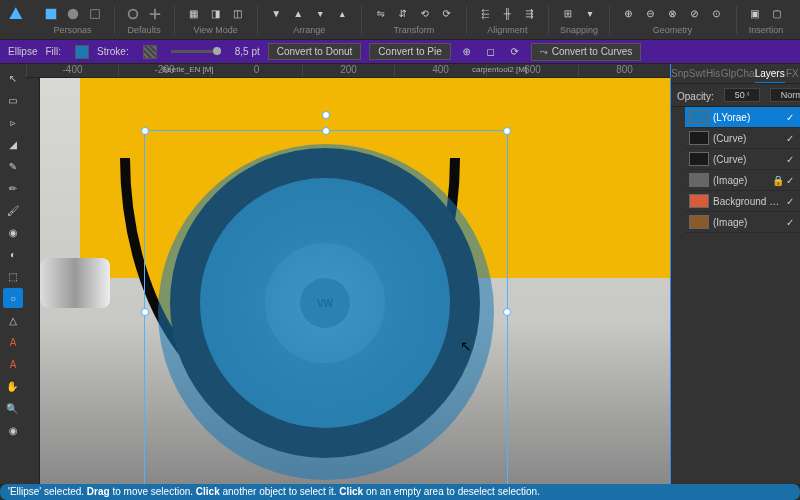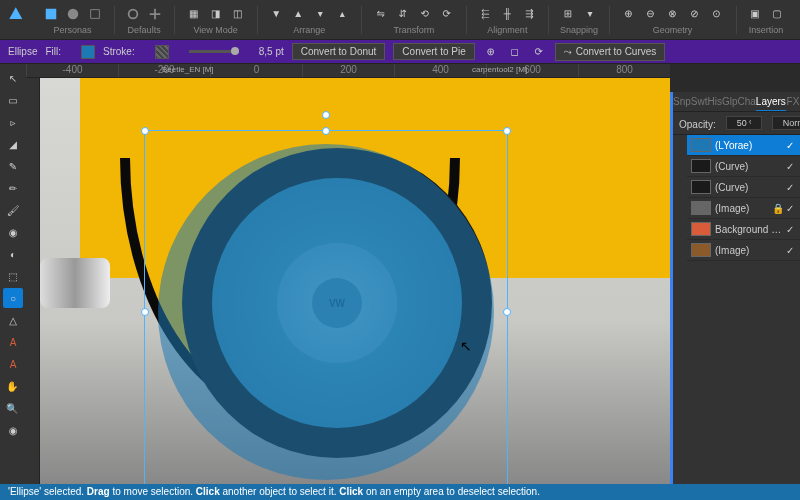--- a/index.html
+++ b/index.html
@@ -10,21 +10,21 @@
 .tb-group { display: flex; flex-direction: column; align-items: center; gap: 2px; padding: 0 6px; }
 .tb-icons { display: flex; gap: 4px; }
 .tb-icon { width: 18px; height: 18px; display: flex; align-items: center; justify-content: center; cursor: pointer; }
 .tb-icon svg { width: 14px; height: 14px; }
 .tb-label { font-size: 9px; color: #888; }
 .tb-sep { width: 1px; height: 28px; background: #444; }
 .app-logo { width: 28px; height: 28px; margin-right: 8px; }
 
 
 .context-bar { height: 24px; background: #4c1d95; display: flex; align-items: center; padding: 0 8px; gap: 8px; border-bottom: 1px solid #222; font-size: 9px; }
-.ctx-item { display: flex; align-items: center; gap: 20px; }
+.ctx-item { display: flex; align-items: center; gap: 14px; }
 .swatch { width: 14px; height: 14px; border: 1px solid #555; }
 .stroke-slider { width: 50px; height: 3px; background: #555; position: relative; }
 .stroke-slider::after { content:''; position:absolute; right:0; top:-3px; width:8px; height:8px; border-radius:50%; background:#aaa; }
 .ctx-btn { padding: 2px 8px; background: #3a3a3a; border: 1px solid #555; cursor: pointer; }
 .ctx-icon { width: 16px; height: 16px; display:flex; align-items:center; justify-content:center; cursor:pointer; }
 
 
 .main { display: flex; height: 420px; }
 .left-tools { width: 26px; background: #333; display: flex; flex-direction: column; align-items: center; padding: 4px 0; gap: 2px; }
 .tool { width: 20px; height: 20px; display:flex; align-items:center; justify-content:center; cursor:pointer; border-radius:2px; }
@@ -34,52 +34,52 @@
 .ruler-h { position:absolute; top:0; left:0; right:0; height:14px; background:#333; border-bottom:1px solid #222; display:flex; font-size:8px; color:#888; }
 .ruler-h span { flex:1; text-align:center; border-left:1px solid #444; }
 .ruler-v { position:absolute; top:14px; left:0; bottom:0; width:14px; background:#333; border-right:1px solid #222; }
 .doc-tab { position:absolute; top:0; font-size:8px; color:#aaa; padding:1px 6px; }
 
 .canvas { position:absolute; top:14px; left:14px; right:0; bottom:0; background: linear-gradient(180deg, #d8d8d4 0%, #c8c8c4 60%, #888 100%); }
 .car-body { position:absolute; top:0; left:40px; right:0; height:200px; background:#f2b705; }
 .fender { position:absolute; top:80px; left:80px; width:340px; height:260px; background:#f2b705; border-radius: 0 0 50% 50% / 0 0 100% 100%; border: 10px solid #0a0a0a; border-top:none; }
 .bumper { position:absolute; top:180px; left:0; width:70px; height:50px; background:linear-gradient(90deg,#ddd,#999,#eee); border-radius:8px; }
 
-.wheel { position:absolute; top:70px; left:142px; width:310px; height:310px; border-radius:50%; background:#1a1a1a; }
+.wheel { position:absolute; top:70px; left:130px; width:310px; height:310px; border-radius:50%; background:#1a1a1a; }
 .tire-inner { position:absolute; inset:30px; border-radius:50%; background: radial-gradient(circle,#4aa3c7 0%, #3a8db0 50%, #2d7a9c 100%); }
 .hub { position:absolute; inset:95px; border-radius:50%; background:radial-gradient(circle,#6bb8d6,#4a9bc0); display:flex; align-items:center; justify-content:center; }
 .hub-center { width:50px; height:50px; border-radius:50%; background:#3a8db0; display:flex; align-items:center; justify-content:center; color:#1a5a7a; font-size:10px; font-weight:bold; }
 
 .ellipse-overlay { position:absolute; top:66px; left:118px; width:336px; height:336px; border-radius:50%; background:rgba(30,120,180,0.55); }
 .selection-box { position:absolute; top:52px; left:104px; width:364px; height:364px; border:1px solid #4fb3ff; }
 .handle { position:absolute; width:8px; height:8px; background:#fff; border:1px solid #4fb3ff; border-radius:50%; }
 .h-tl { top:-4px; left:-4px; } .h-tr { top:-4px; right:-4px; }
 .h-ml { top:50%; left:-4px; margin-top:-4px; } .h-mr { top:50%; right:-4px; margin-top:-4px; }
 .h-tc { top:-4px; left:50%; margin-left:-4px; }
 .h-rot { top:-20px; left:50%; margin-left:-4px; }
 
 .cursor { position:absolute; top:260px; left:420px; color:#000; font-size:14px; }
 
 
-.right-panel { width: 130px; background: #333; border-left:3px solid #3b82f6; display:flex; flex-direction:column;margin-top:28px; }
+.right-panel { width: 130px; background: #333; border-left:1px solid #3b82f6; display:flex; flex-direction:column; }
 .panel-tabs { display:flex; height:20px; border-bottom:1px solid #222; font-size:8px; }
 .panel-tab { flex:1; text-align:center; line-height:20px; color:#777; cursor:pointer; }
 .panel-tab.active { color:#fff; border-bottom:1px solid #0d7dd6; }
 .panel-props { padding:4px 6px; display:flex; gap:10px; align-items:flex-end; font-size:9px; border-bottom:1px solid #222; }
 .prop-input { background:#222; border:1px solid #444; width:36px; padding:1px 10px; color:#ccc; font-size:9px; }
 .layers-list { flex:1; overflow:auto;padding-left:14px; }
 .layer { display:flex; align-items:center; gap:4px; padding:3px 4px; border-bottom:1px solid #2a2a2a; font-size:9px; cursor:pointer; }
 .layer.selected { background:#0d7dd6; color:#fff; }
 .layer-thumb { width:20px; height:14px; background:#555; border:1px solid #666; flex-shrink:0; }
 .layer-name { flex:1; overflow:hidden; text-overflow:ellipsis; white-space:nowrap; }
 .layer-check { width:10px; height:10px; }
 .layer-lock { width:10px; height:10px; color:#888; }
 
 
-.status-bar { position:absolute; bottom:0; left:0; right:0; height:16px; background:#1a6fa8; color:#fff; font-size:9px; padding:0 8px; line-height:16px; }
+.status-bar { position:absolute; bottom:0; left:0; right:0; height:16px; background:#1a6fa8; color:#fff; font-size:9px; padding:0 8px; line-height:16px;border-radius:7px; }
 .status-bar b { font-weight:bold; }
 
 .blue { color:#4fb3ff; }
 </style>
 </head>
 <body>
 
 <div class="top-toolbar">
   <div class="app-logo">
     <svg viewBox="0 0 24 24">

